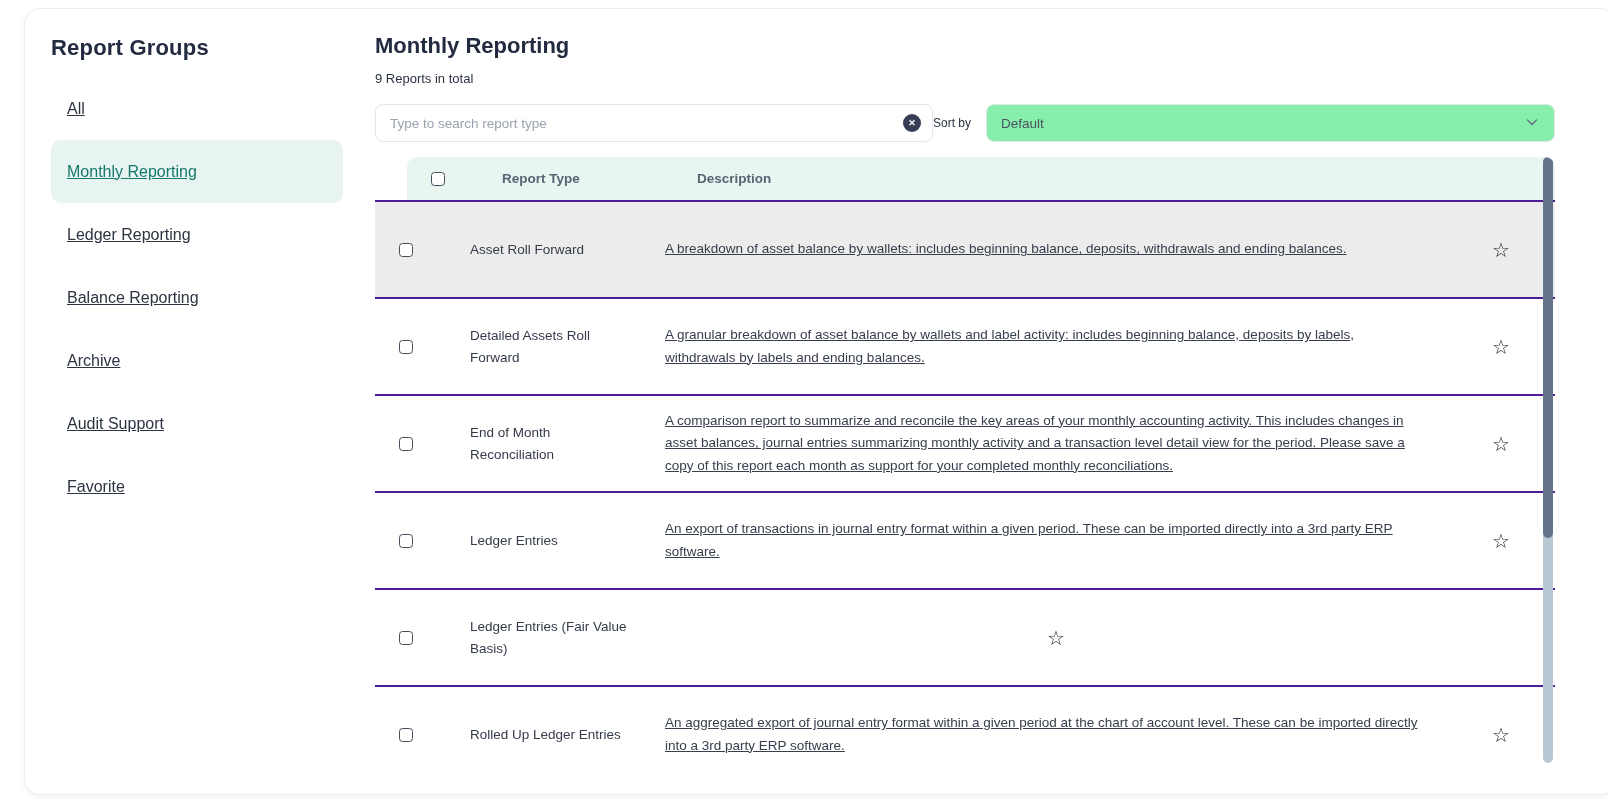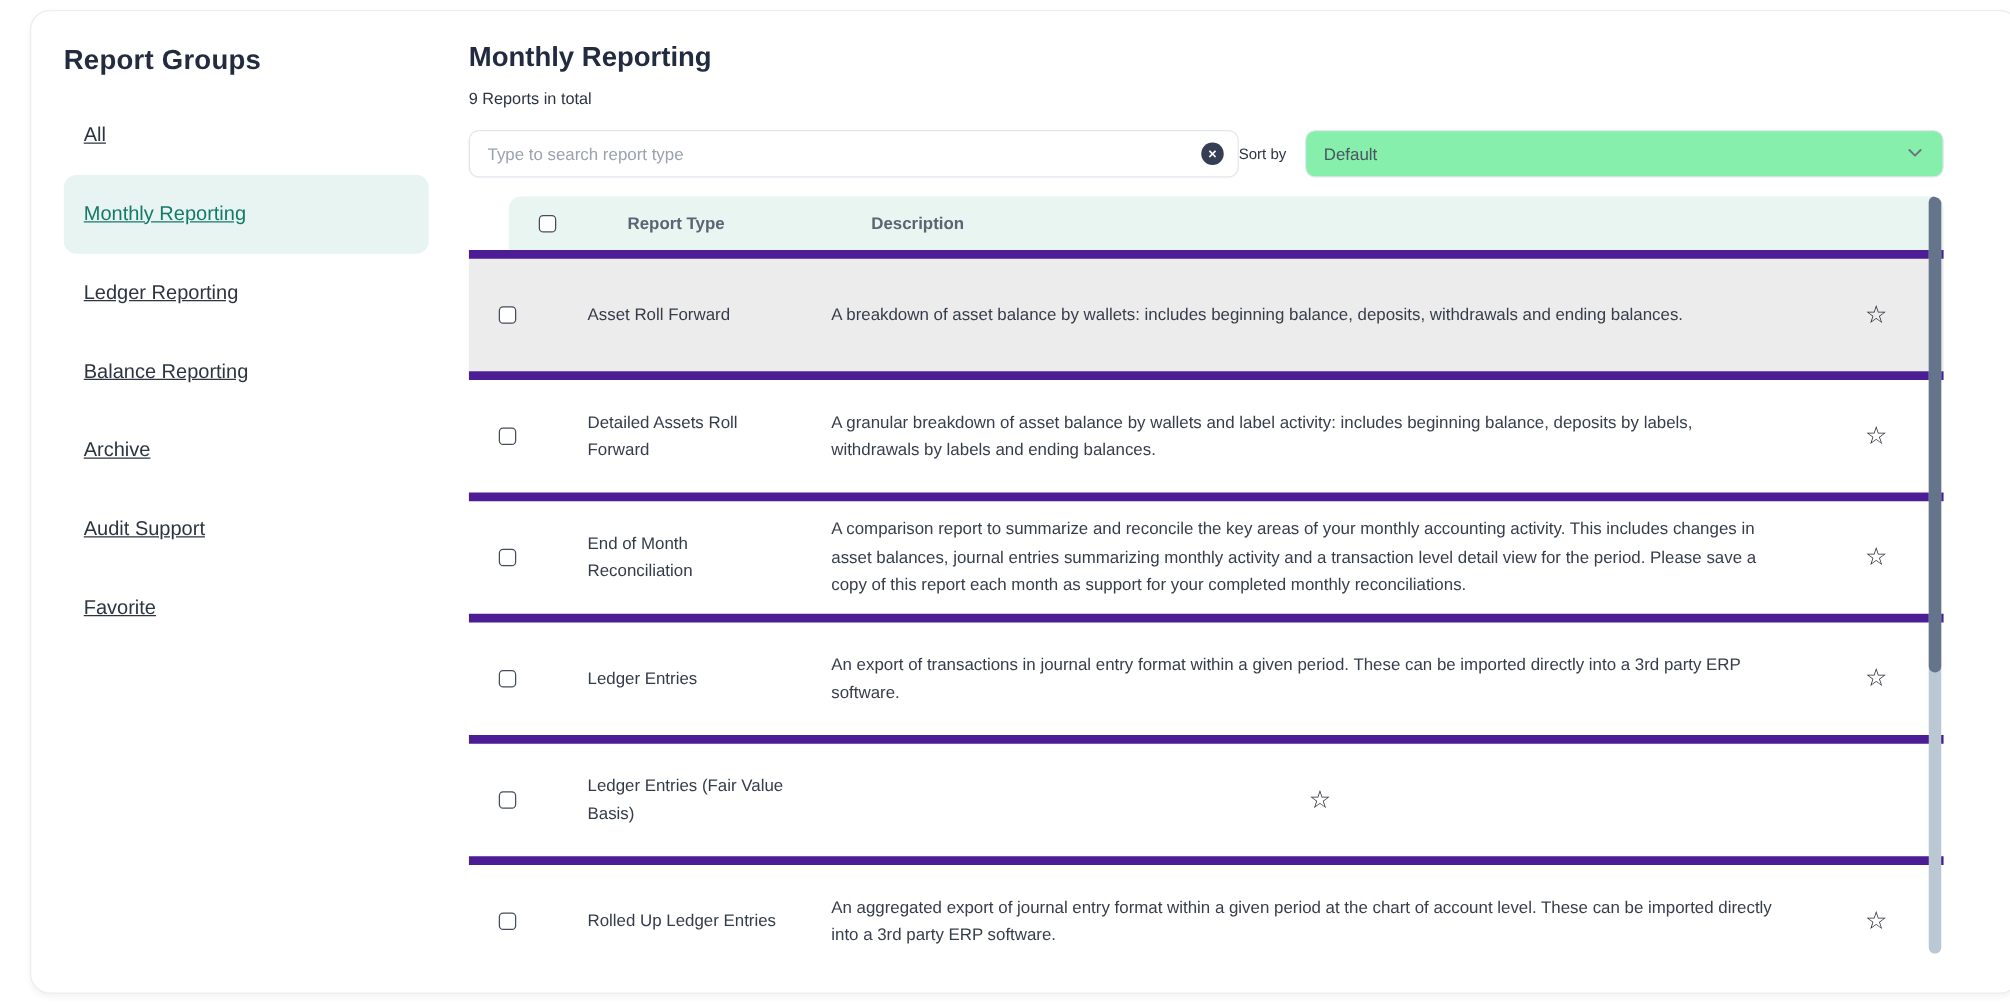--- a/index.html
+++ b/index.html
@@ -29,21 +29,21 @@
     height: 63px; display: flex; align-items: center;
     padding: 0 16px; border-radius: 10px;
     font-size: 16px; color: #2c3442; cursor: pointer; text-decoration: underline;
   }
   .side-item.selected { background: #e8f4f1; color: #15796a; }
   
   .main { flex: 1; min-width: 0; padding: 24px 60px 0 8px; }
   .page-title { margin: 0; font-size: 22px; font-weight: 700; color: #222b40; }
   .subtitle { margin-top: 12px; font-size: 13px; color: #2b3342; }
   .toolbar { margin-top: 18px; display: flex; align-items: center; height: 38px; }
-  .search-wrap { position: relative; width: 616px; height: 38px; }
+  .search-wrap { position: relative; width: 558px; height: 38px; }
   .search-input {
     width: 100%; height: 100%;
     border: 1px solid #e2e6ec; border-radius: 8px;
     padding: 0 40px 0 14px;
     font-family: "Liberation Sans", sans-serif;
     font-size: 13.5px; color: #333a47; outline: none;
     box-shadow: 0 1px 2px rgba(0,0,0,0.02);
   }
   .search-input::placeholder { color: #9aa2b0; }
   .clear-btn {
@@ -66,24 +66,24 @@
     border-radius: 10px 10px 0 0; overflow: hidden;
   }
   .grid-cols { display: grid; grid-template-columns: 95px 195px 1fr 108px; align-items: center; }
   .thead { height: 43px; background: #e9f5f1; border-radius: 10px 10px 0 0; margin-left: 32px; }
   .th { font-size: 13.5px; font-weight: 700; color: #5a6474; }
   .checkbox {
     width: 14px; height: 14px; margin-left: 24px;
     border: 1.6px solid #454c5a; border-radius: 3.5px; background: #fff;
     cursor: pointer; flex-shrink: 0;
   }
-  .row { height: 97px; border-top: 7px solid #4c1d95; background: #fff; font-size: 13.5px; }
+  .row { height: 97px; border-top: 2px solid #4c1d95; background: #fff; font-size: 13.5px; }
   .row.hl { background: #ececec; }
   .cell-type { color: #343b49; line-height: 22px; padding-right: 30px; }
-  .cell-desc { color: #363d4b; line-height: 22.5px; padding-right: 24px; }
+  .cell-desc { color: #363d4b; line-height: 22.5px; padding-right: 24px; text-decoration: underline; }
   .star-btn {
     justify-self: center; background: none; border: none; padding: 0;
     font-size: 20px; line-height: 1; color: #23272f; cursor: pointer;
   }
   .scrollbar {
     position: absolute; top: 0; right: 2px; width: 10px; height: 100%;
     background: #bac8d4; border-radius: 6px;
   }
   .scroll-thumb {
     position: absolute; top: 0; left: 0; width: 10px; height: 381px;

